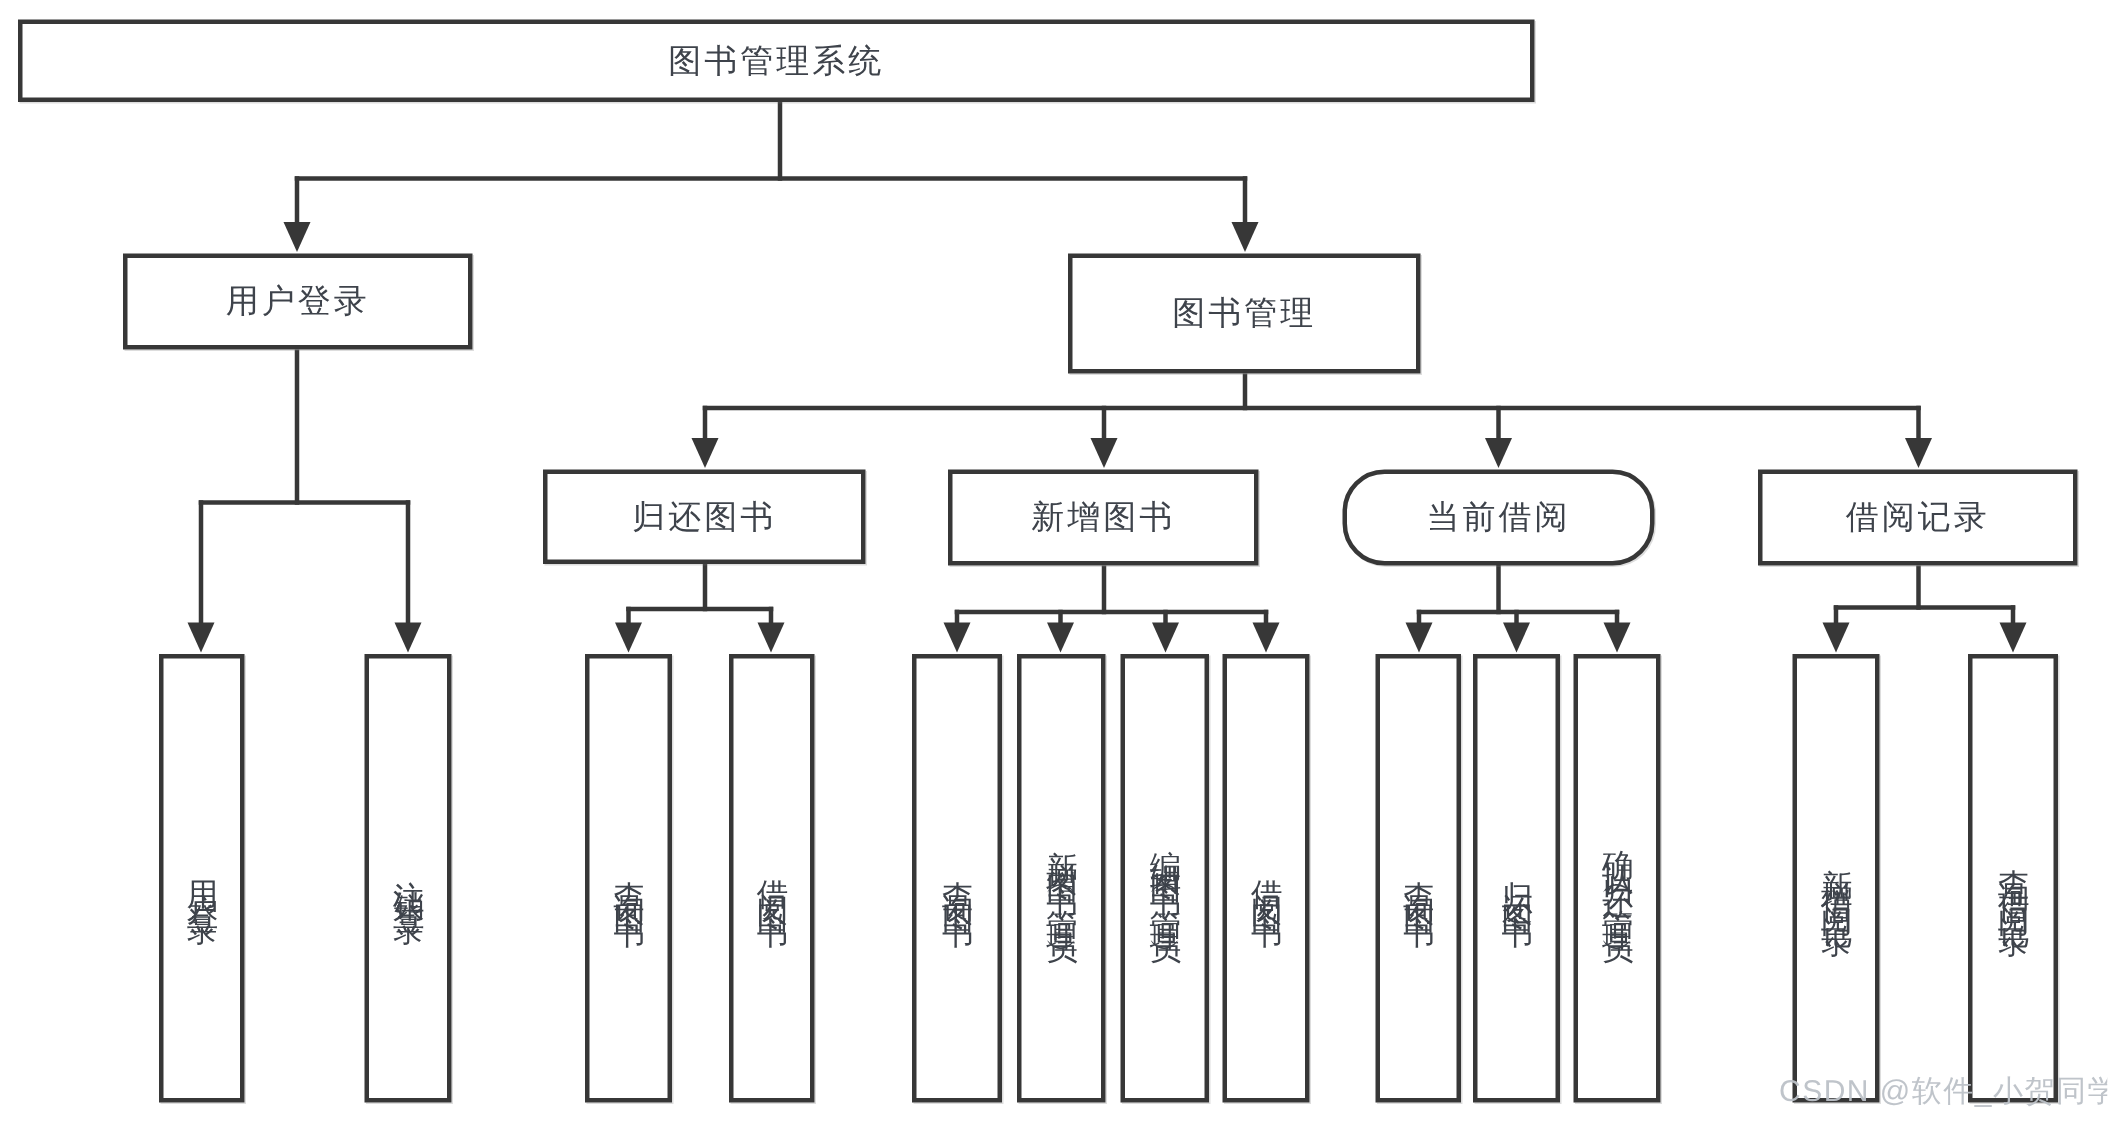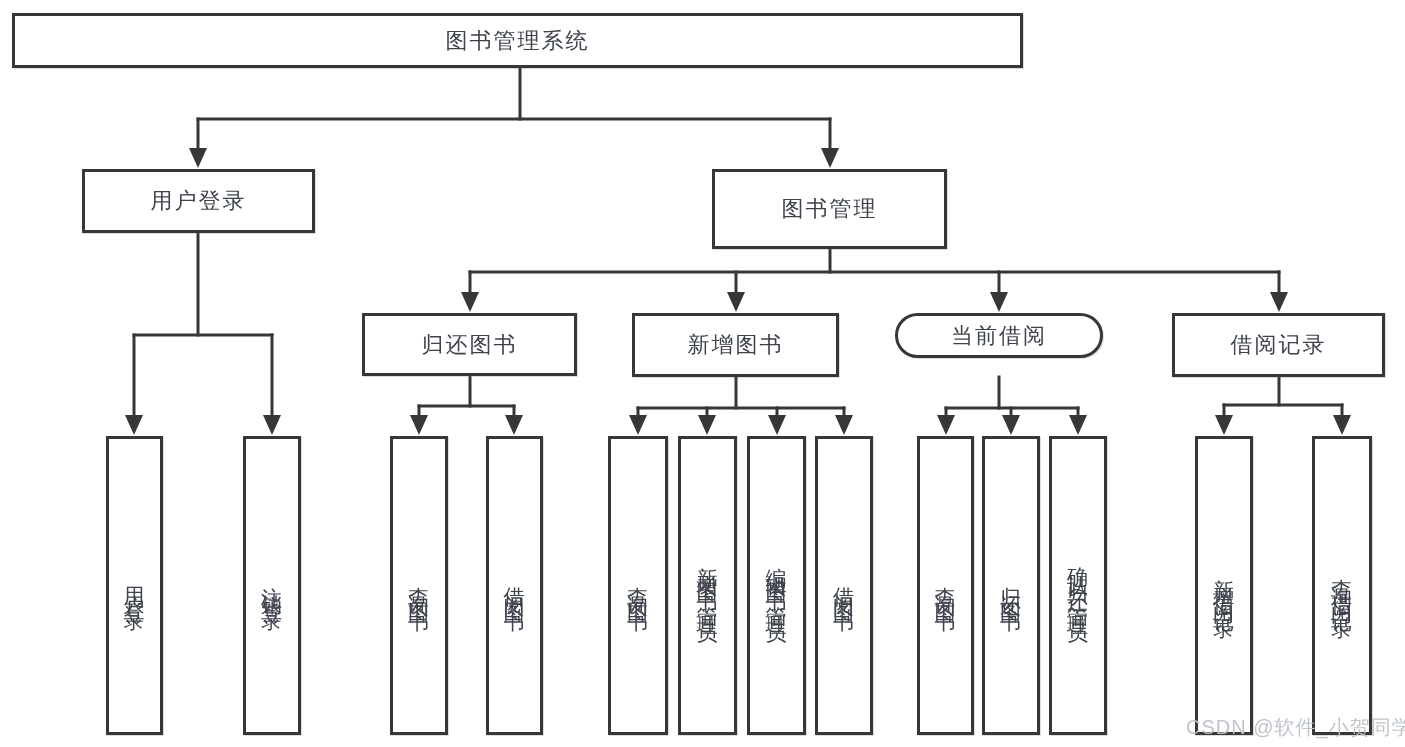--- a/index.html
+++ b/index.html
@@ -140,21 +140,21 @@
   <div class="node h" style="left:712px; top:169px; width:235px; height:80px;">
     <span>图书管理</span>
   </div>
 
   <div class="node h" style="left:362px; top:313px; width:215px; height:63px;">
     <span>归还图书</span>
   </div>
   <div class="node h" style="left:632px; top:313px; width:207px; height:64px;">
     <span>新增图书</span>
   </div>
-  <div class="node h" style="left:895px; top:313px; width:208px; height:45px;border-radius:28px;">
+  <div class="node h" style="left:895px; top:313px; width:208px; height:64px;border-radius:28px;">
     <span>当前借阅</span>
   </div>
   <div class="node h" style="left:1172px; top:313px; width:213px; height:64px;">
     <span>借阅记录</span>
   </div>
 
   <div class="node v" style="left:106px; top:436px; width:57px; height:299px;">
     <span>用户登录</span>
   </div>
   <div class="node v" style="left:243px; top:436px; width:58px; height:299px;">

